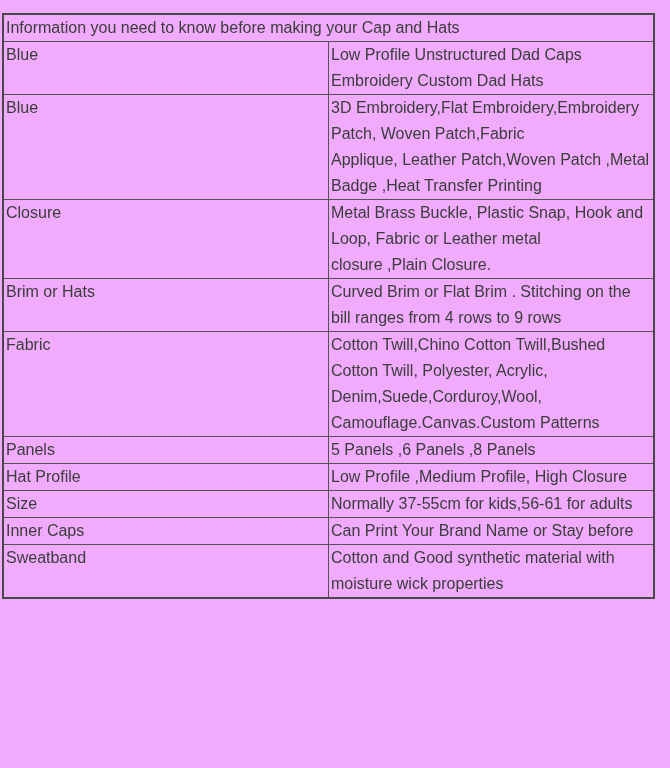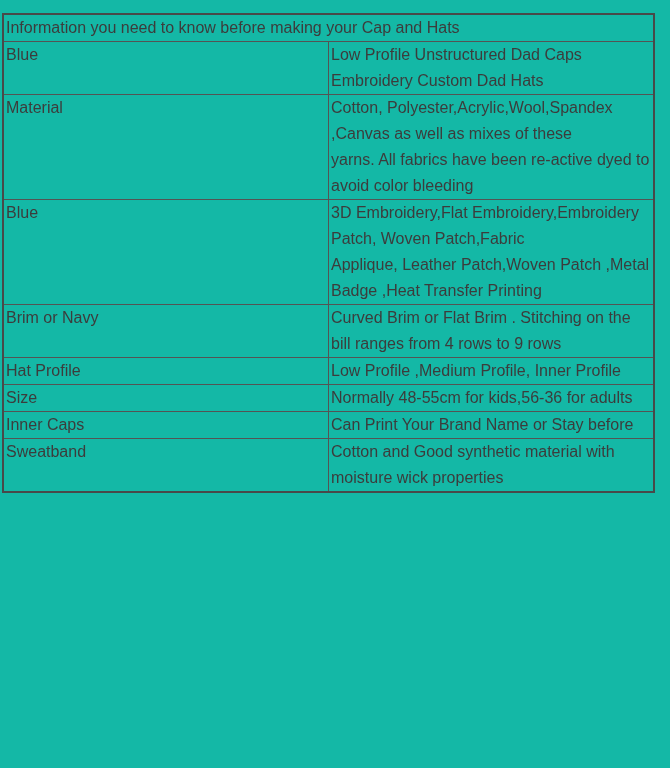--- a/index.html
+++ b/index.html
@@ -4,21 +4,21 @@
 <style>
   html, body {
     margin: 0;
     padding: 0;
     background: #ffffff;
     font-family: "Liberation Sans", "DejaVu Sans", sans-serif;
   }
   .page {
     width: 670px;
     height: 768px;
-    background: #14b8a6;
+    background: #f0abfc;
     box-sizing: border-box;
     padding: 13px 0 0 2px;
     overflow: hidden;
   }
   table.spec-table {
     border-collapse: collapse;
     table-layout: fixed;
     width: 653px;
     border: 2px solid #494949;
     color: #3c3c3c;
@@ -51,40 +51,49 @@
   <table class="spec-table">
     <tbody>
       <tr>
         <td class="header-cell" colspan="2">Information you need to know before making your Cap and Hats</td>
       </tr>
       <tr>
         <td class="label-cell">Blue</td>
         <td class="value-cell">Low Profile Unstructured Dad Caps Embroidery Custom Dad Hats</td>
       </tr>
       <tr>
-        <td class="label-cell">Material</td>
-        <td class="value-cell">Cotton, Polyester,Acrylic,Wool,Spandex ,Canvas as well as mixes of these
-yarns. All fabrics have been re-active dyed to avoid color bleeding</td>
-      </tr>
-      <tr>
         <td class="label-cell">Blue</td>
         <td class="value-cell">3D Embroidery,Flat Embroidery,Embroidery Patch, Woven Patch,Fabric
 Applique, Leather Patch,Woven Patch ,Metal Badge ,Heat Transfer Printing</td>
       </tr>
       <tr>
-        <td class="label-cell">Brim or Navy</td>
+        <td class="label-cell">Closure</td>
+        <td class="value-cell">Metal Brass Buckle, Plastic Snap, Hook and Loop, Fabric or Leather metal
+closure ,Plain Closure.</td>
+      </tr>
+      <tr>
+        <td class="label-cell">Brim or Hats</td>
         <td class="value-cell">Curved Brim or Flat Brim . Stitching on the bill ranges from 4 rows to 9 rows</td>
       </tr>
       <tr>
+        <td class="label-cell">Fabric</td>
+        <td class="value-cell">Cotton Twill,Chino Cotton Twill,Bushed Cotton Twill, Polyester, Acrylic,
+Denim,Suede,Corduroy,Wool, Camouflage.Canvas.Custom Patterns</td>
+      </tr>
+      <tr>
+        <td class="label-cell">Panels</td>
+        <td class="value-cell">5 Panels ,6 Panels ,8 Panels</td>
+      </tr>
+      <tr>
         <td class="label-cell">Hat Profile</td>
-        <td class="value-cell">Low Profile ,Medium Profile, Inner Profile</td>
+        <td class="value-cell">Low Profile ,Medium Profile, High Closure</td>
       </tr>
       <tr>
         <td class="label-cell">Size</td>
-        <td class="value-cell">Normally 48-55cm for kids,56-36 for adults</td>
+        <td class="value-cell">Normally 37-55cm for kids,56-61 for adults</td>
       </tr>
       <tr>
         <td class="label-cell">Inner Caps</td>
         <td class="value-cell">Can Print Your Brand Name or Stay before</td>
       </tr>
       <tr>
         <td class="label-cell">Sweatband</td>
         <td class="value-cell">Cotton and Good synthetic material with moisture wick properties</td>
       </tr>
 

